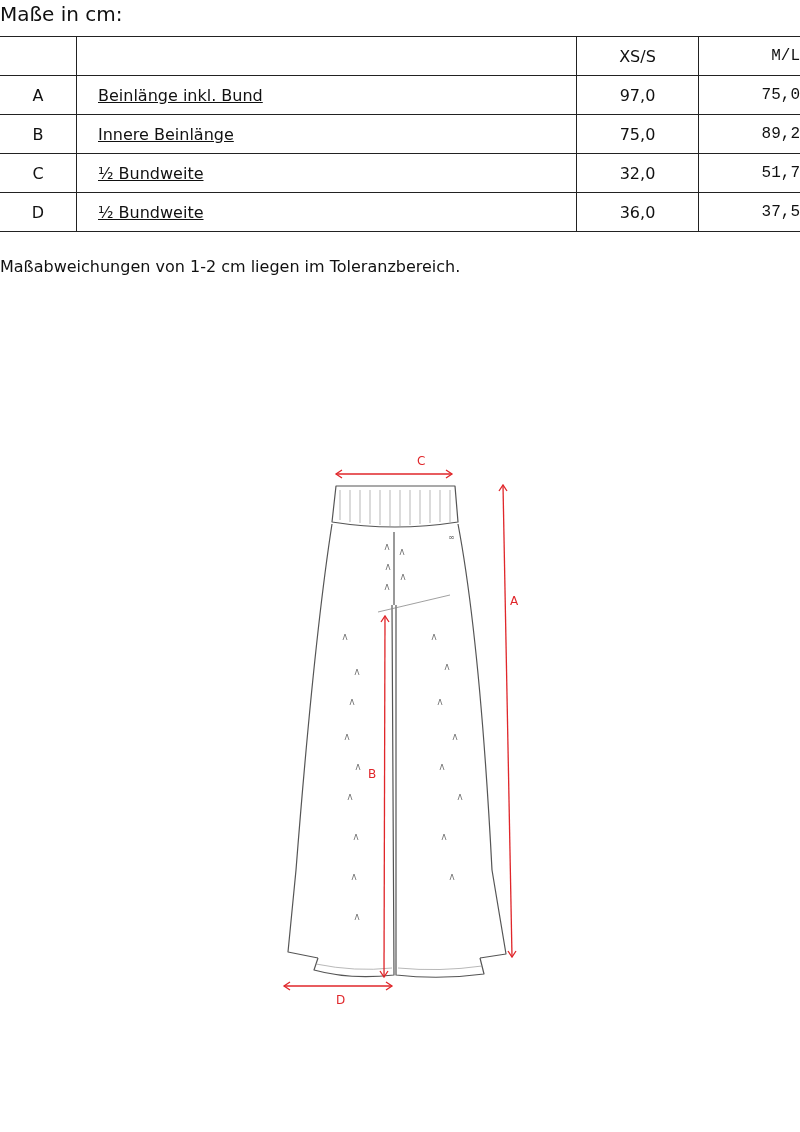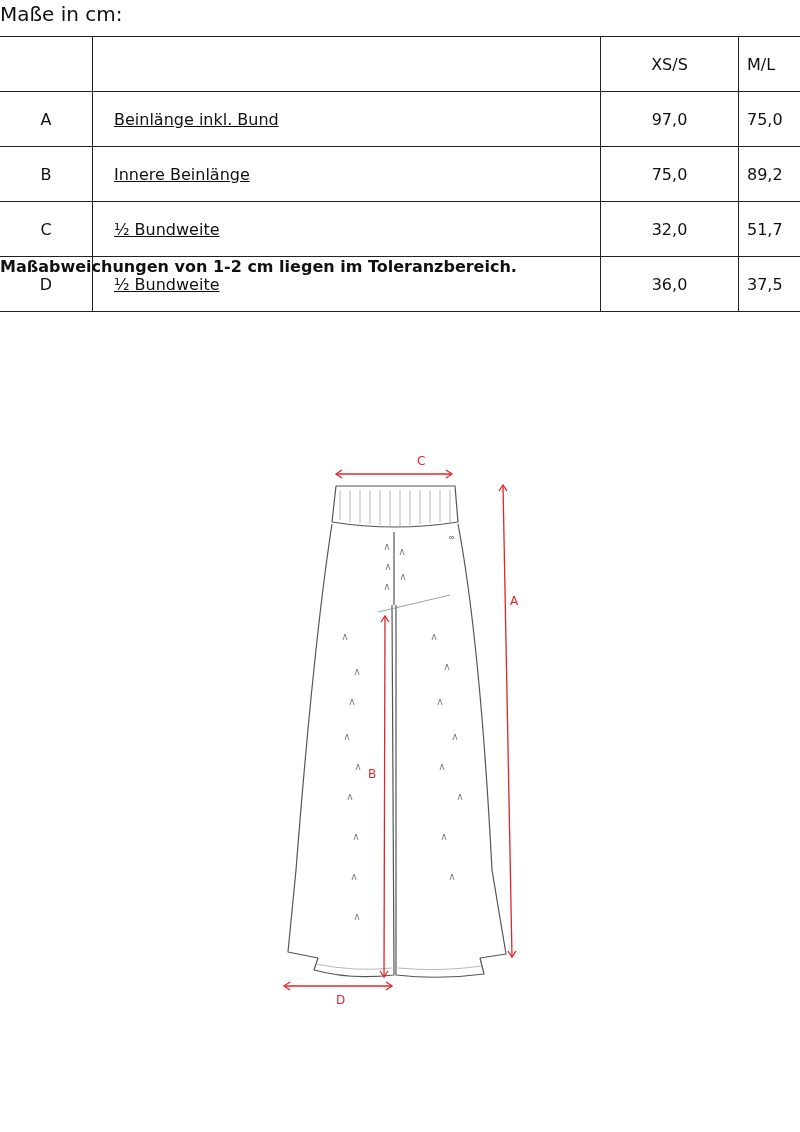--- a/index.html
+++ b/index.html
@@ -1,27 +1,27 @@
 <!DOCTYPE html>
 <html><head>
 <meta charset="utf-8">
 <style>
   html, body { margin:0; padding:0; background:#ffffff; }
   body { width:800px; height:1132px; position:relative; overflow:hidden;
          font-family:"DejaVu Sans", sans-serif; color:#111; }
   .title { position:absolute; left:0; top:2px; font-size:20px; }
   table.sizes { position:absolute; left:0; top:36px; width:800px; border-collapse:collapse; font-size:16px; }
-  table.sizes td { border:1.5px solid #222; height:38px; padding:8px; vertical-align:middle; }
+  table.sizes td { border:1.5px solid #222; height:38px; padding:0; vertical-align:middle; }
   table.sizes tr td:first-child { border-left:none; }
   table.sizes tr td:last-child { border-right:none; }
   td.c-letter { width:76px; text-align:center; }
   td.c-label { width:478px; padding-left:21px !important;text-decoration:underline; }
   td.c-xs { width:121px; text-align:center; }
-  td.c-ml { text-align:left; }
-  .note { position:absolute; left:0; top:257px; font-size:16px;font-weight:bold; }
+  td.c-ml { text-align:right;font-family:Liberation Mono, monospace; }
+  .note { position:absolute; left:0; top:257px; font-size:16px; }
   .drawing { position:absolute; left:270px; top:440px; width:270px; height:580px; }
   .drawing svg { width:100%; height:100%; }
   .lbl { font-family:"DejaVu Sans", sans-serif; font-size:12px; fill:#e0262a; }
 </style>
 </head>
 <body>
 
 <div class="title">Maße in cm:</div>
 
 <table class="sizes">

